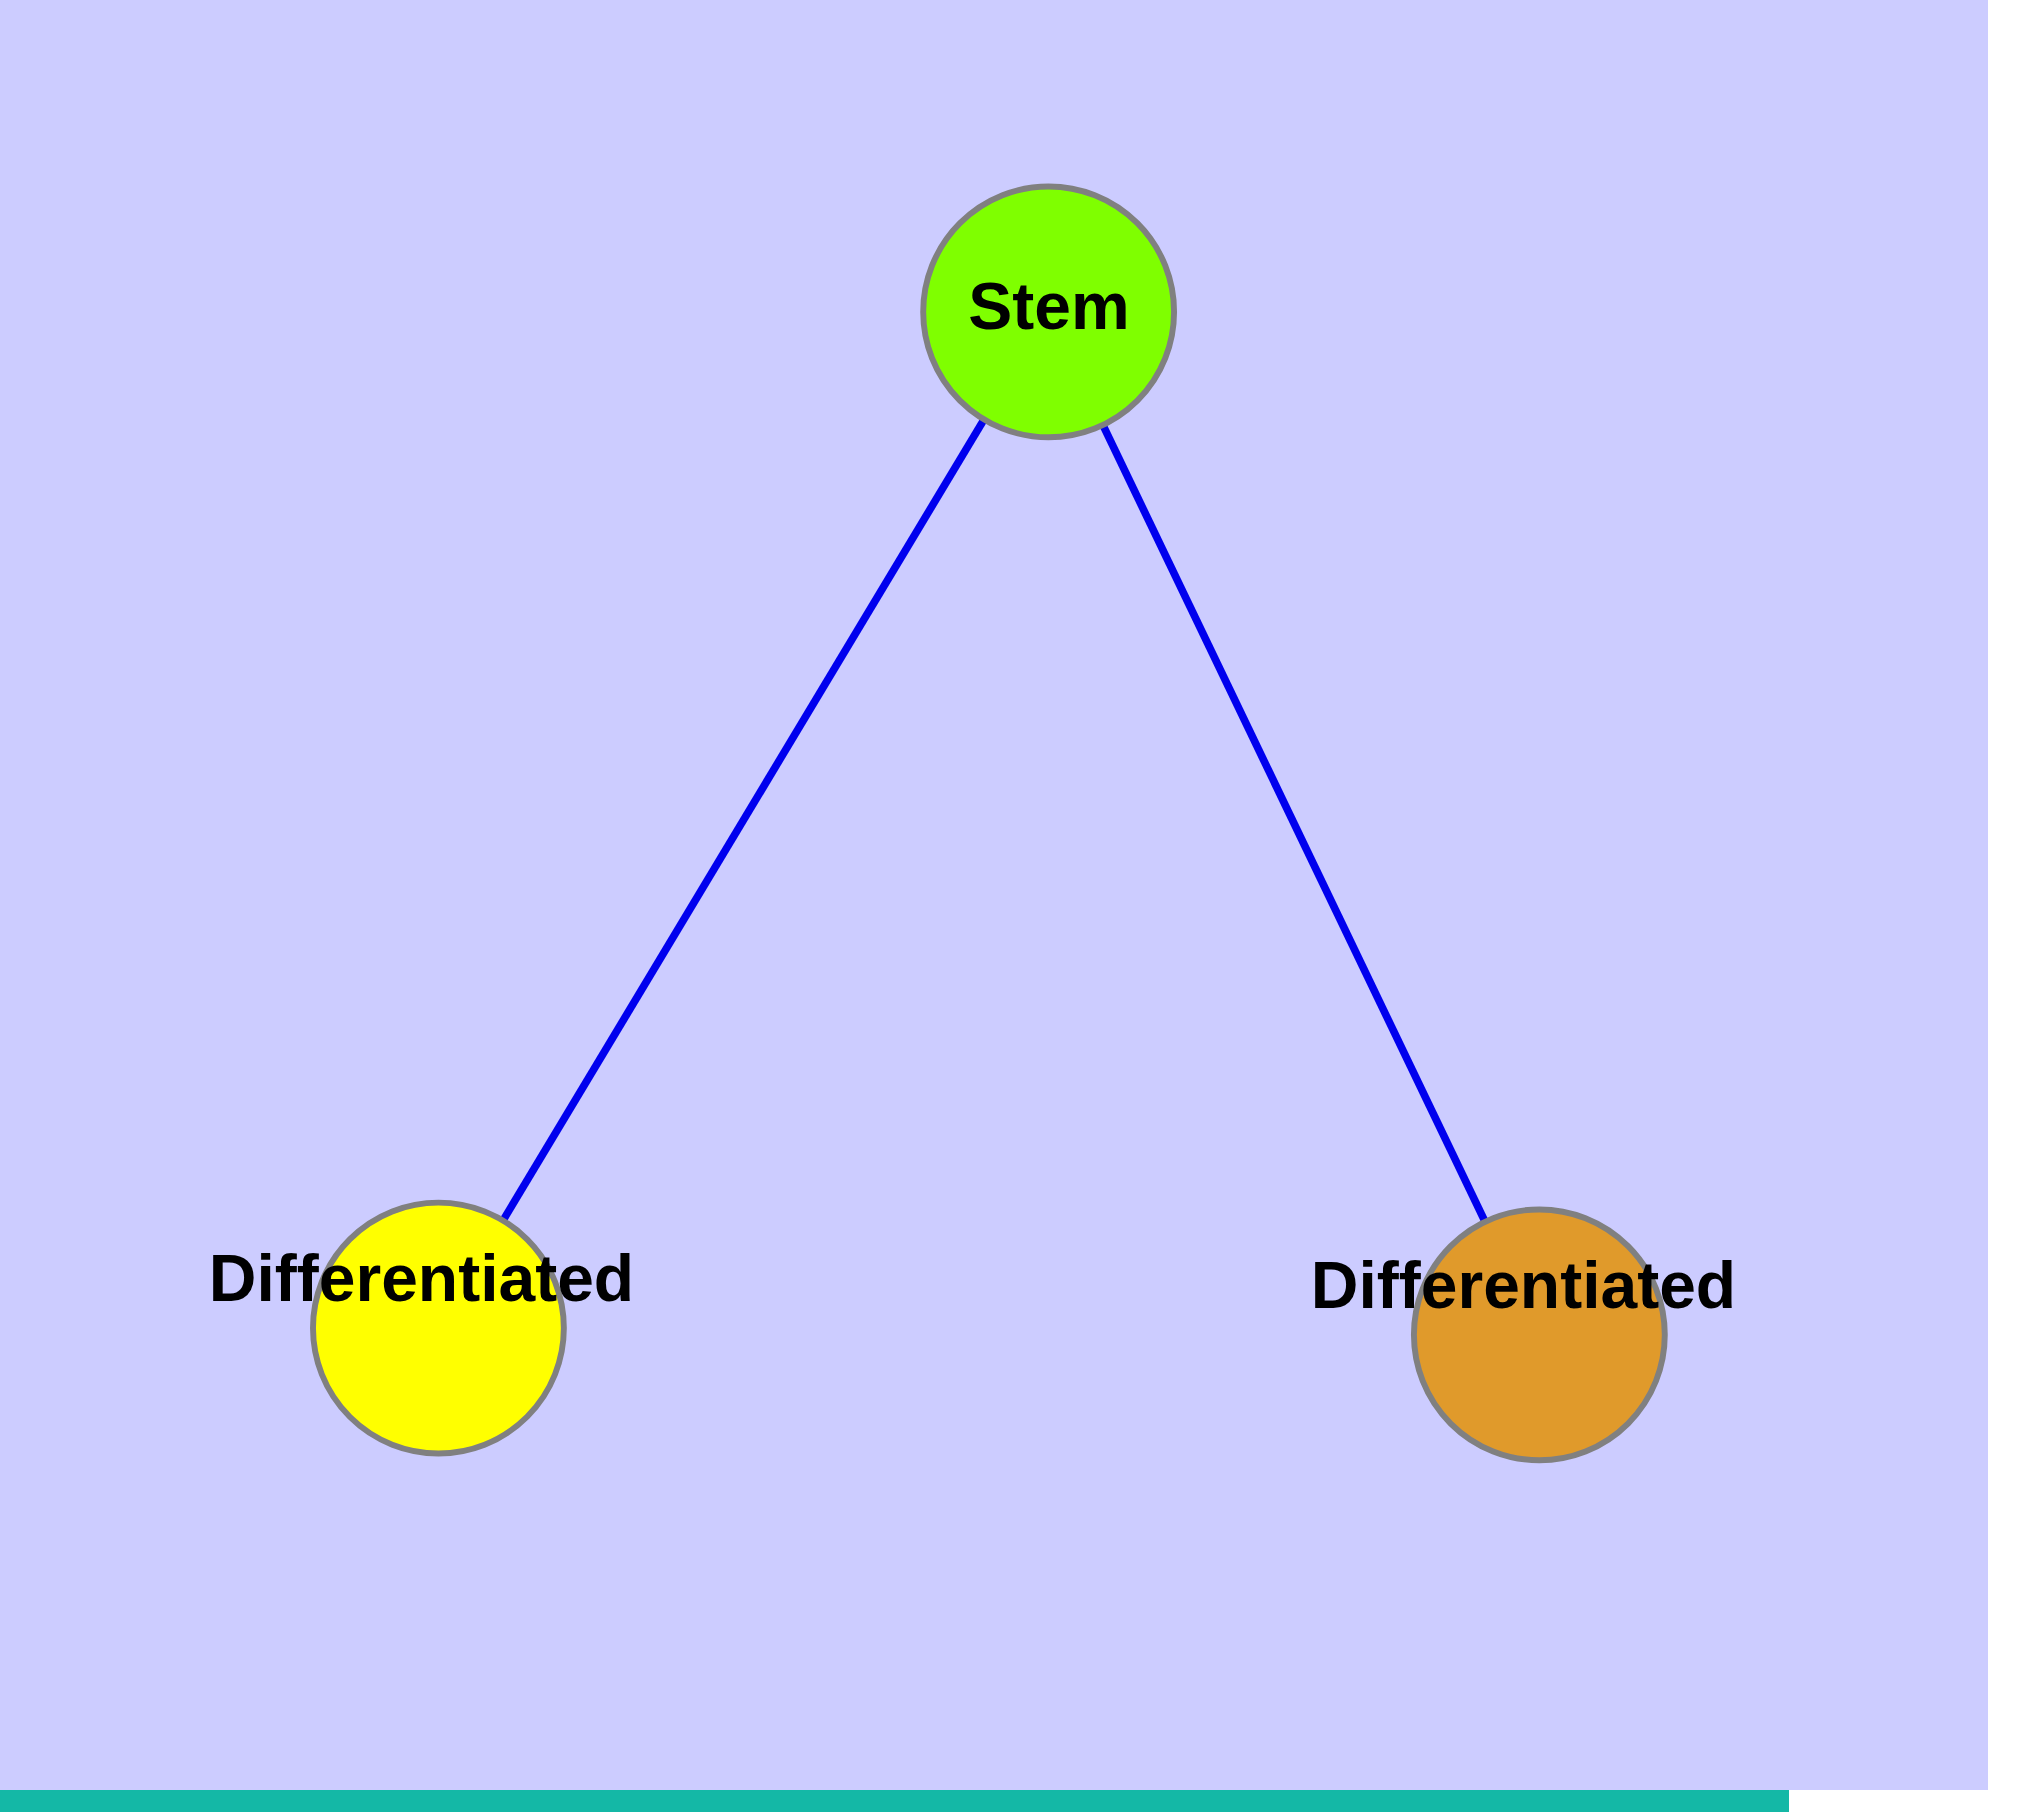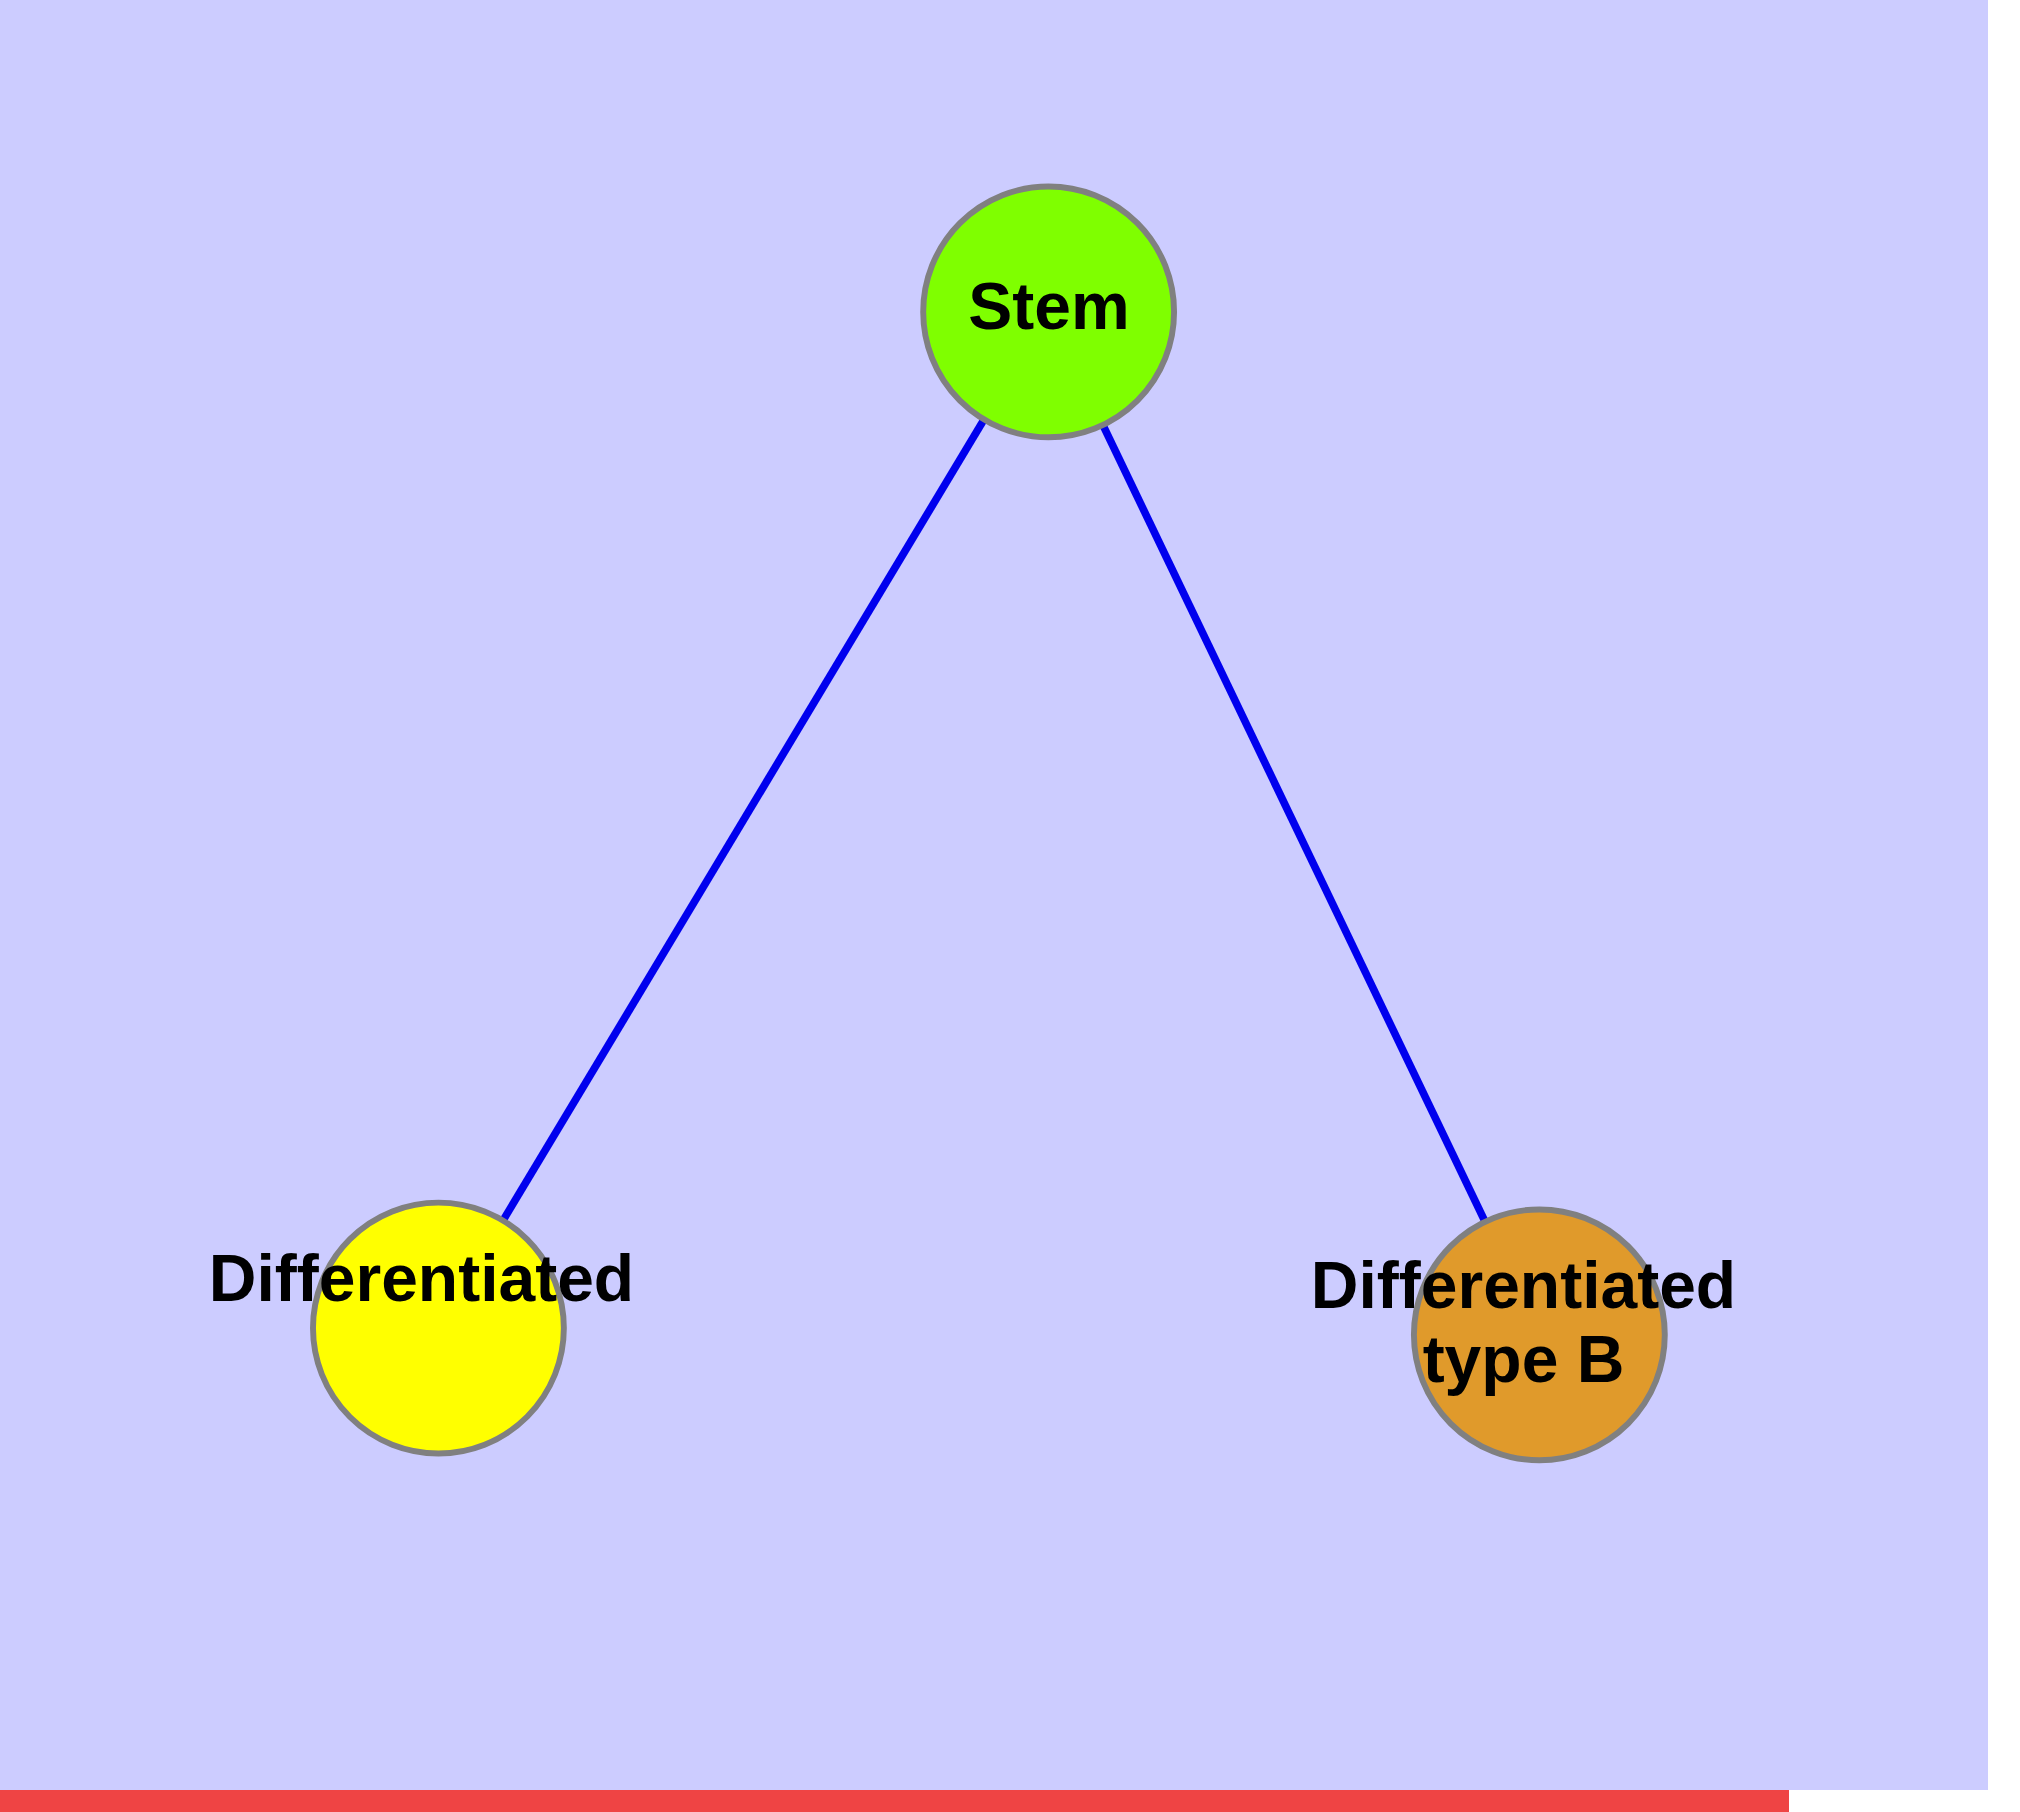--- a/index.html
+++ b/index.html
@@ -11,21 +11,21 @@
   body {
     width: 2021px;
     height: 1812px;
     overflow: hidden;
     font-family: "Liberation Sans", sans-serif;
   }
   #graph-canvas {
     position: relative;
     width: 1789px;
     height: 1812px;
-    background: #ef4444;
+    background: #14b8a6;
   }
   #graph-plot {
     position: absolute;
     left: 0;
     top: 0;
     width: 1988px;
     height: 1790px;
     background: #ccccff;
   }
   #graph-svg {
@@ -93,17 +93,16 @@
   <div class="node-label" id="label-stem">
     <span class="line">Stem</span>
   </div>
 
   <div class="node-label" id="label-diff-a">
     <span class="line">Differentiated</span>
   </div>
 
   <div class="node-label" id="label-diff-b">
     <span class="line">Differentiated</span>
-    <span class="line">type B</span>
   </div>
 
 </div>
 
 
 </body></html>

